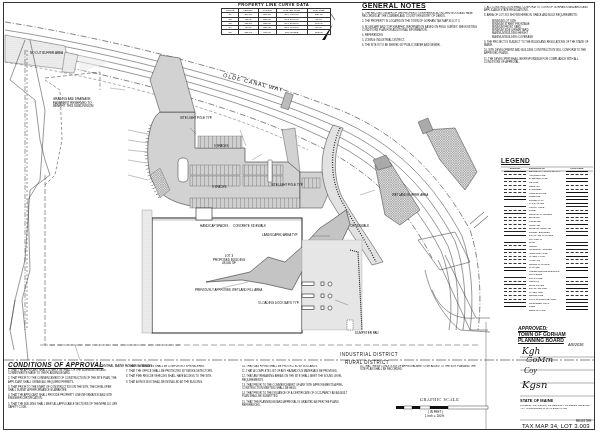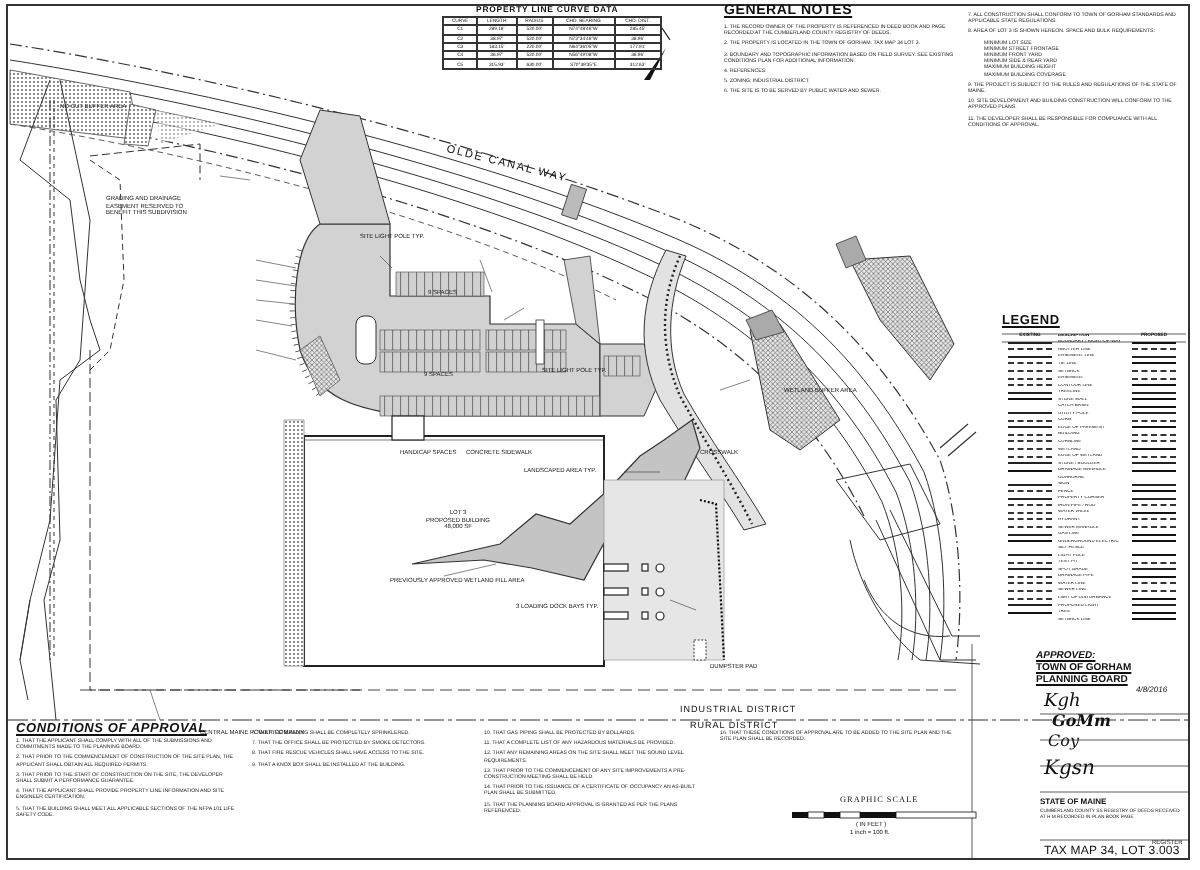--- a/index.html
+++ b/index.html
@@ -699,21 +699,21 @@
   <div class="txt" style="left:420px;top:397px;font-size:4.2px;font-family:'Liberation Serif',serif;letter-spacing:0.5px;">GRAPHIC SCALE</div>
   <div class="txt tiny" style="left:428px;top:411px;">( IN FEET )</div>
   <div class="txt tiny" style="left:425px;top:415px;">1 inch = 100 ft.</div>
 
   <div class="title-block">
     <div class="txt under" style="left:32px;top:3px;font-size:5px;font-weight:bold;font-style:italic;">APPROVED:</div>
     <div class="txt under" style="left:32px;top:9px;font-size:5px;font-weight:bold;">TOWN OF GORHAM</div>
     <div class="txt under" style="left:32px;top:15px;font-size:5px;font-weight:bold;">PLANNING BOARD</div>
     <div class="txt" style="left:82px;top:20px;font-size:4px;font-style:italic;">4/8/2016</div>
     <div class="sig" style="left:36px;top:24px;font-size:9px;">Kgh</div>
-    <div class="sig" style="left:40px;top:33px;font-size:8px;font-weight:bold;">GoMm</div>
-    <div class="sig" style="left:38px;top:44px;font-size:8px;">Coy</div>
+    <div class="sig" style="left:40px;top:33px;font-size:8px;">GoMm</div>
+    <div class="sig" style="left:38px;top:44px;font-size:8px;font-family:Liberation Serif, serif;">Coy</div>
     <div class="sig" style="left:36px;top:57px;font-size:10px;">Kgsn</div>
     <div class="txt" style="left:34px;top:76px;font-size:4px;font-weight:bold;">STATE OF MAINE</div>
     <div class="notes-col" style="left:34px;top:82px;width:72px;height:14px;font-size:2.4px;line-height:3px;">CUMBERLAND COUNTY SS REGISTRY OF DEEDS RECEIVED AT H M RECORDED IN PLAN BOOK PAGE</div>
     <div class="txt tiny" style="left:90px;top:98px;">REGISTER</div>
     <div class="txt" style="left:36px;top:101px;font-size:6px;letter-spacing:0.1px;">TAX MAP 34, LOT 3.003</div>
   </div>
 </div>
 
 </body></html>

